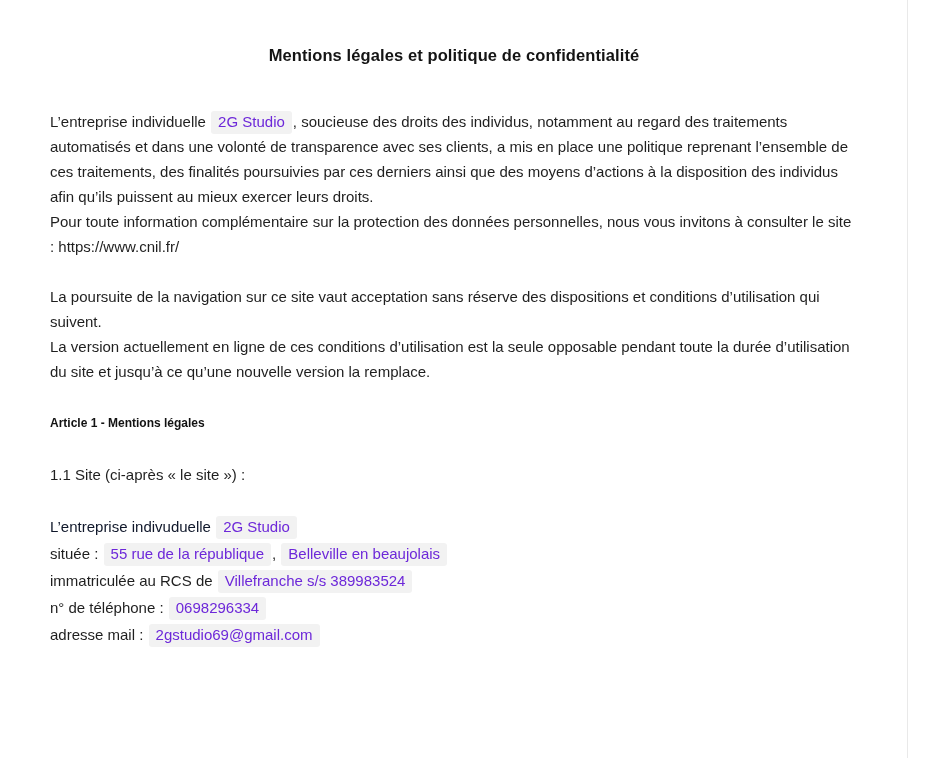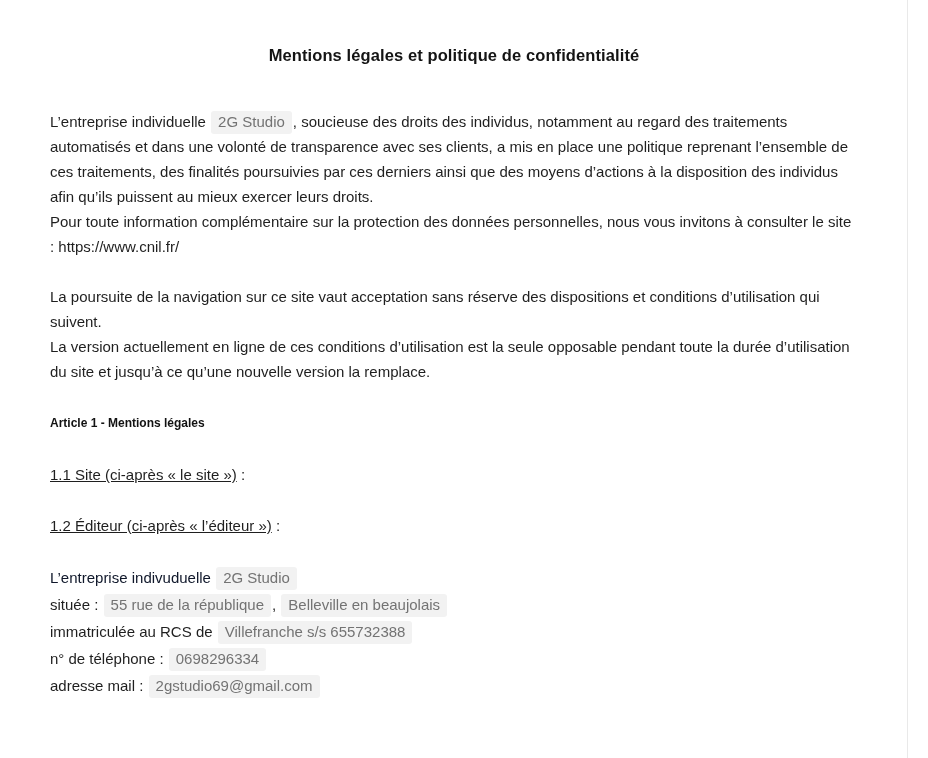--- a/index.html
+++ b/index.html
@@ -52,38 +52,37 @@
     text-align: left;
   }
   .block-1 { margin-top: 44px; }
   .block-2 { margin-top: 25px; }
   .field {
     display: inline-block;
     background: #f2f2f2;
     border-radius: 3px;
     padding: 1px 7px 2px 7px;
     margin: 0 1px;
-    color: #737373;
+    color: #6d28d9;
     line-height: 20px;
   }
   .section-head {
     font-weight: bold;
     font-size: 12px;
     margin: 0;
     padding-top: 27px;
     color: #121212;
   }
   .sub-head {
     margin: 0;
     padding-top: 26px;
     font-size: 15px;
     color: #1f1f1f;
   }
   .sub-head .u {
-    text-decoration: underline;
   }
   .site-field-row {
     margin: 0;
     padding-top: 25px;
   }
   .editor-block {
     margin: 0;
     padding-top: 26px;
     line-height: 27px;
   }
@@ -117,37 +116,34 @@
       <span>La version actuellement en ligne de ces conditions d’utilisation est la seule opposable pendant toute la durée d’utilisation du site et jusqu’à ce qu’une nouvelle version la remplace.</span>
     </p>
 
     <p class="section-head">Article 1 - Mentions légales</p>
 
     <p class="sub-head">
       <span class="u">1.1 Site (ci-après « le site »)</span><span> :</span>
     </p>
 
 
-    <p class="sub-head">
-      <span class="u">1.2 Éditeur (ci-après « l’éditeur »)</span><span> :</span>
-    </p>
 
     <div class="editor-block">
       <p class="editor-line">
         <span class="muted">L’entreprise indivuduelle</span>
         <span class="field">2G Studio</span>
       </p>
       <p class="editor-line">
         <span>située :</span>
         <span class="field">55 rue de la république</span><span>,</span>
         <span class="field">Belleville en beaujolais</span>
       </p>
       <p class="editor-line">
         <span>immatriculée au RCS de</span>
-        <span class="field">Villefranche s/s 655732388</span>
+        <span class="field">Villefranche s/s 389983524</span>
       </p>
       <p class="editor-line">
         <span>n° de téléphone :</span>
         <span class="field">0698296334</span>
       </p>
       <p class="editor-line">
         <span>adresse mail :</span>
         <span class="field">2gstudio69@gmail.com</span>
       </p>
     </div>

